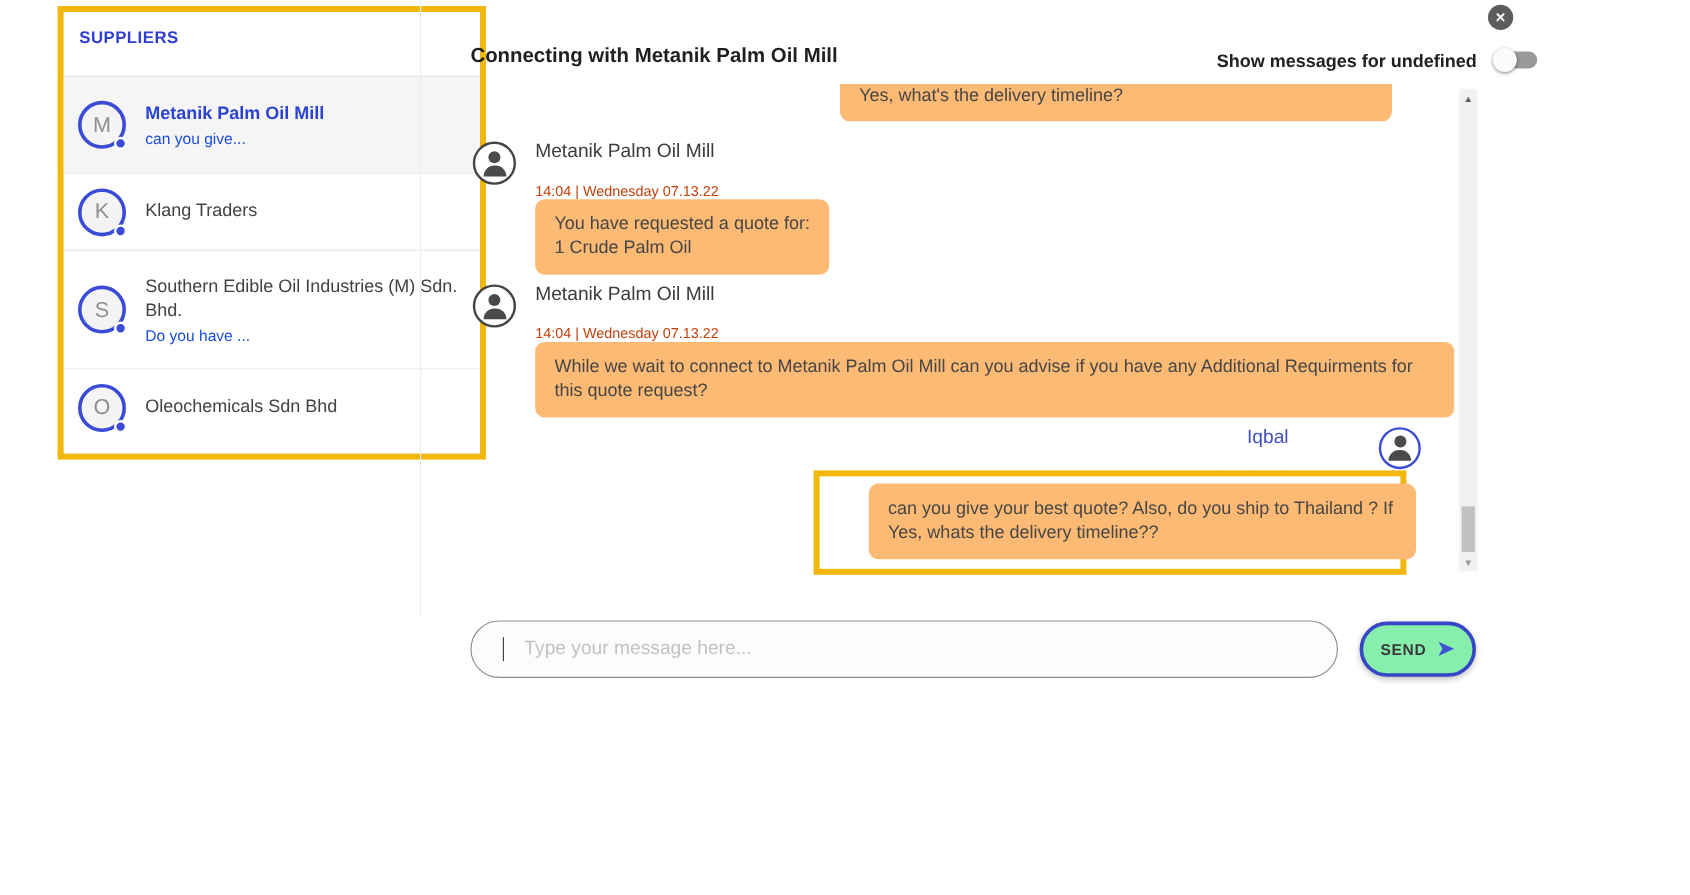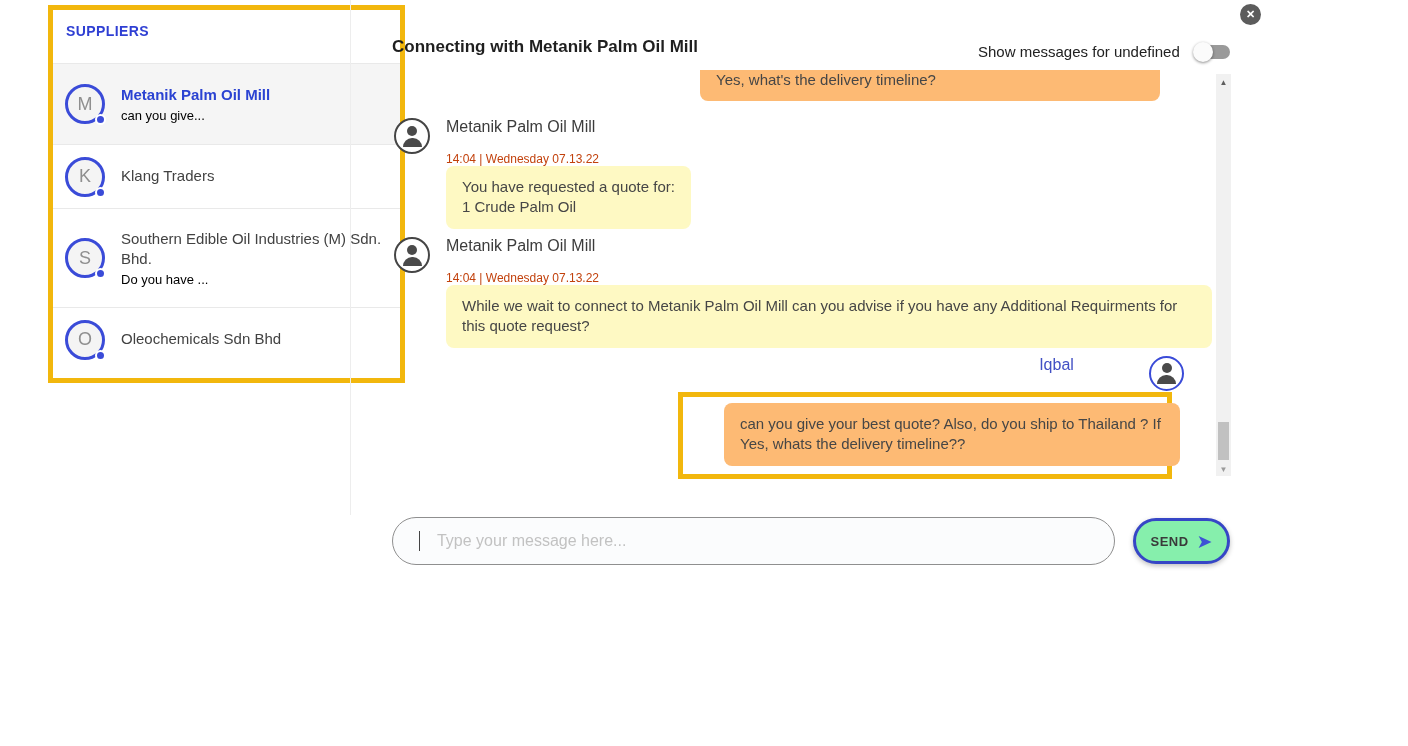--- a/index.html
+++ b/index.html
@@ -19,39 +19,39 @@
   .sup-item.single { min-height:64px; }
   .sup-item.tall { min-height:99px; }
   .avatar-ring { position:relative; flex:0 0 auto; width:40px; height:40px; border-radius:50%;
     border:3px solid #3A4BD8; background:#f4f4f4; display:flex; align-items:center; justify-content:center;
     color:#8f8f8f; font-size:18px; }
   .presence-dot { position:absolute; right:-4px; bottom:-4px; width:11px; height:11px;
     border-radius:50%; background:#3A4BD8; border:2px solid #fff; }
   .sup-text { display:flex; flex-direction:column; }
   .sup-name { font-size:15px; color:#424242; line-height:1.35; }
   .sup-item.selected .sup-name { color:#2B43D2; font-weight:bold; }
-  .sup-preview { font-size:13px; color:#000000; margin-top:3px; }
+  .sup-preview { font-size:13px; color:#1d4ed8; margin-top:3px; }
 
   .v-divider { position:absolute; left:350px; top:0; width:1px; height:515px; background:#ededed; }
 
   
   .close-btn { position:absolute; left:1240px; top:4px; width:21px; height:21px; border-radius:50%;
     background:#5C5C5C; color:#fff; font-size:11px; font-weight:bold; display:flex; align-items:center;
     justify-content:center; cursor:pointer; }
   .chat-title { position:absolute; left:392px; top:37px; font-size:17px; font-weight:bold; color:#1f1f1f; }
-  .toggle-row { position:absolute; left:978px; top:43px; display:flex; align-items:center; gap:16px; }
+  .toggle-row { position:absolute; left:1014px; top:43px; display:flex; gap:16px;font-weight:bold; }
   .toggle-label { font-size:15px; color:#212121; }
   .switch { position:relative; width:34px; height:14px; border-radius:7px; background:#9a9a9a; cursor:pointer; }
   .switch .knob { position:absolute; left:-3px; top:-3px; width:20px; height:20px; border-radius:50%;
     background:#fbfbfb; box-shadow:0 1px 3px rgba(0,0,0,.45); }
 
   
   .chat-viewport { position:absolute; left:392px; top:70px; width:820px; height:410px; overflow:hidden; }
   .bubble { border-radius:8px; padding:11px 16px; font-size:15px; line-height:1.35; color:#464646; }
-  .bubble.gray { background:#fef9c3; white-space:pre-line; width:fit-content; }
+  .bubble.gray { background:#fdba74; white-space:pre-line; width:fit-content; }
   .bubble.lav { background:#fdba74; }
 
   .msg-partial { position:absolute; left:308px; top:-22px; width:460px; padding-top:22px; }
   .person-avatar { width:36px; height:36px; border-radius:50%; border:2px solid #454545; background:#fff;
     display:flex; flex-direction:column; align-items:center; justify-content:flex-end; overflow:hidden; padding-bottom:5px; }
   .person-avatar .p-head { width:10px; height:10px; border-radius:50%; background:#4a4a4a; }
   .person-avatar .p-body { width:19px; height:9px; border-radius:9px 9px 0 0; background:#4a4a4a; margin-top:2px; }
   .person-avatar.blue { border-color:#3A4BD8; width:35px; height:35px; }
 
   .msg-group { position:absolute; left:2px; display:flex; gap:16px; align-items:flex-start; }

